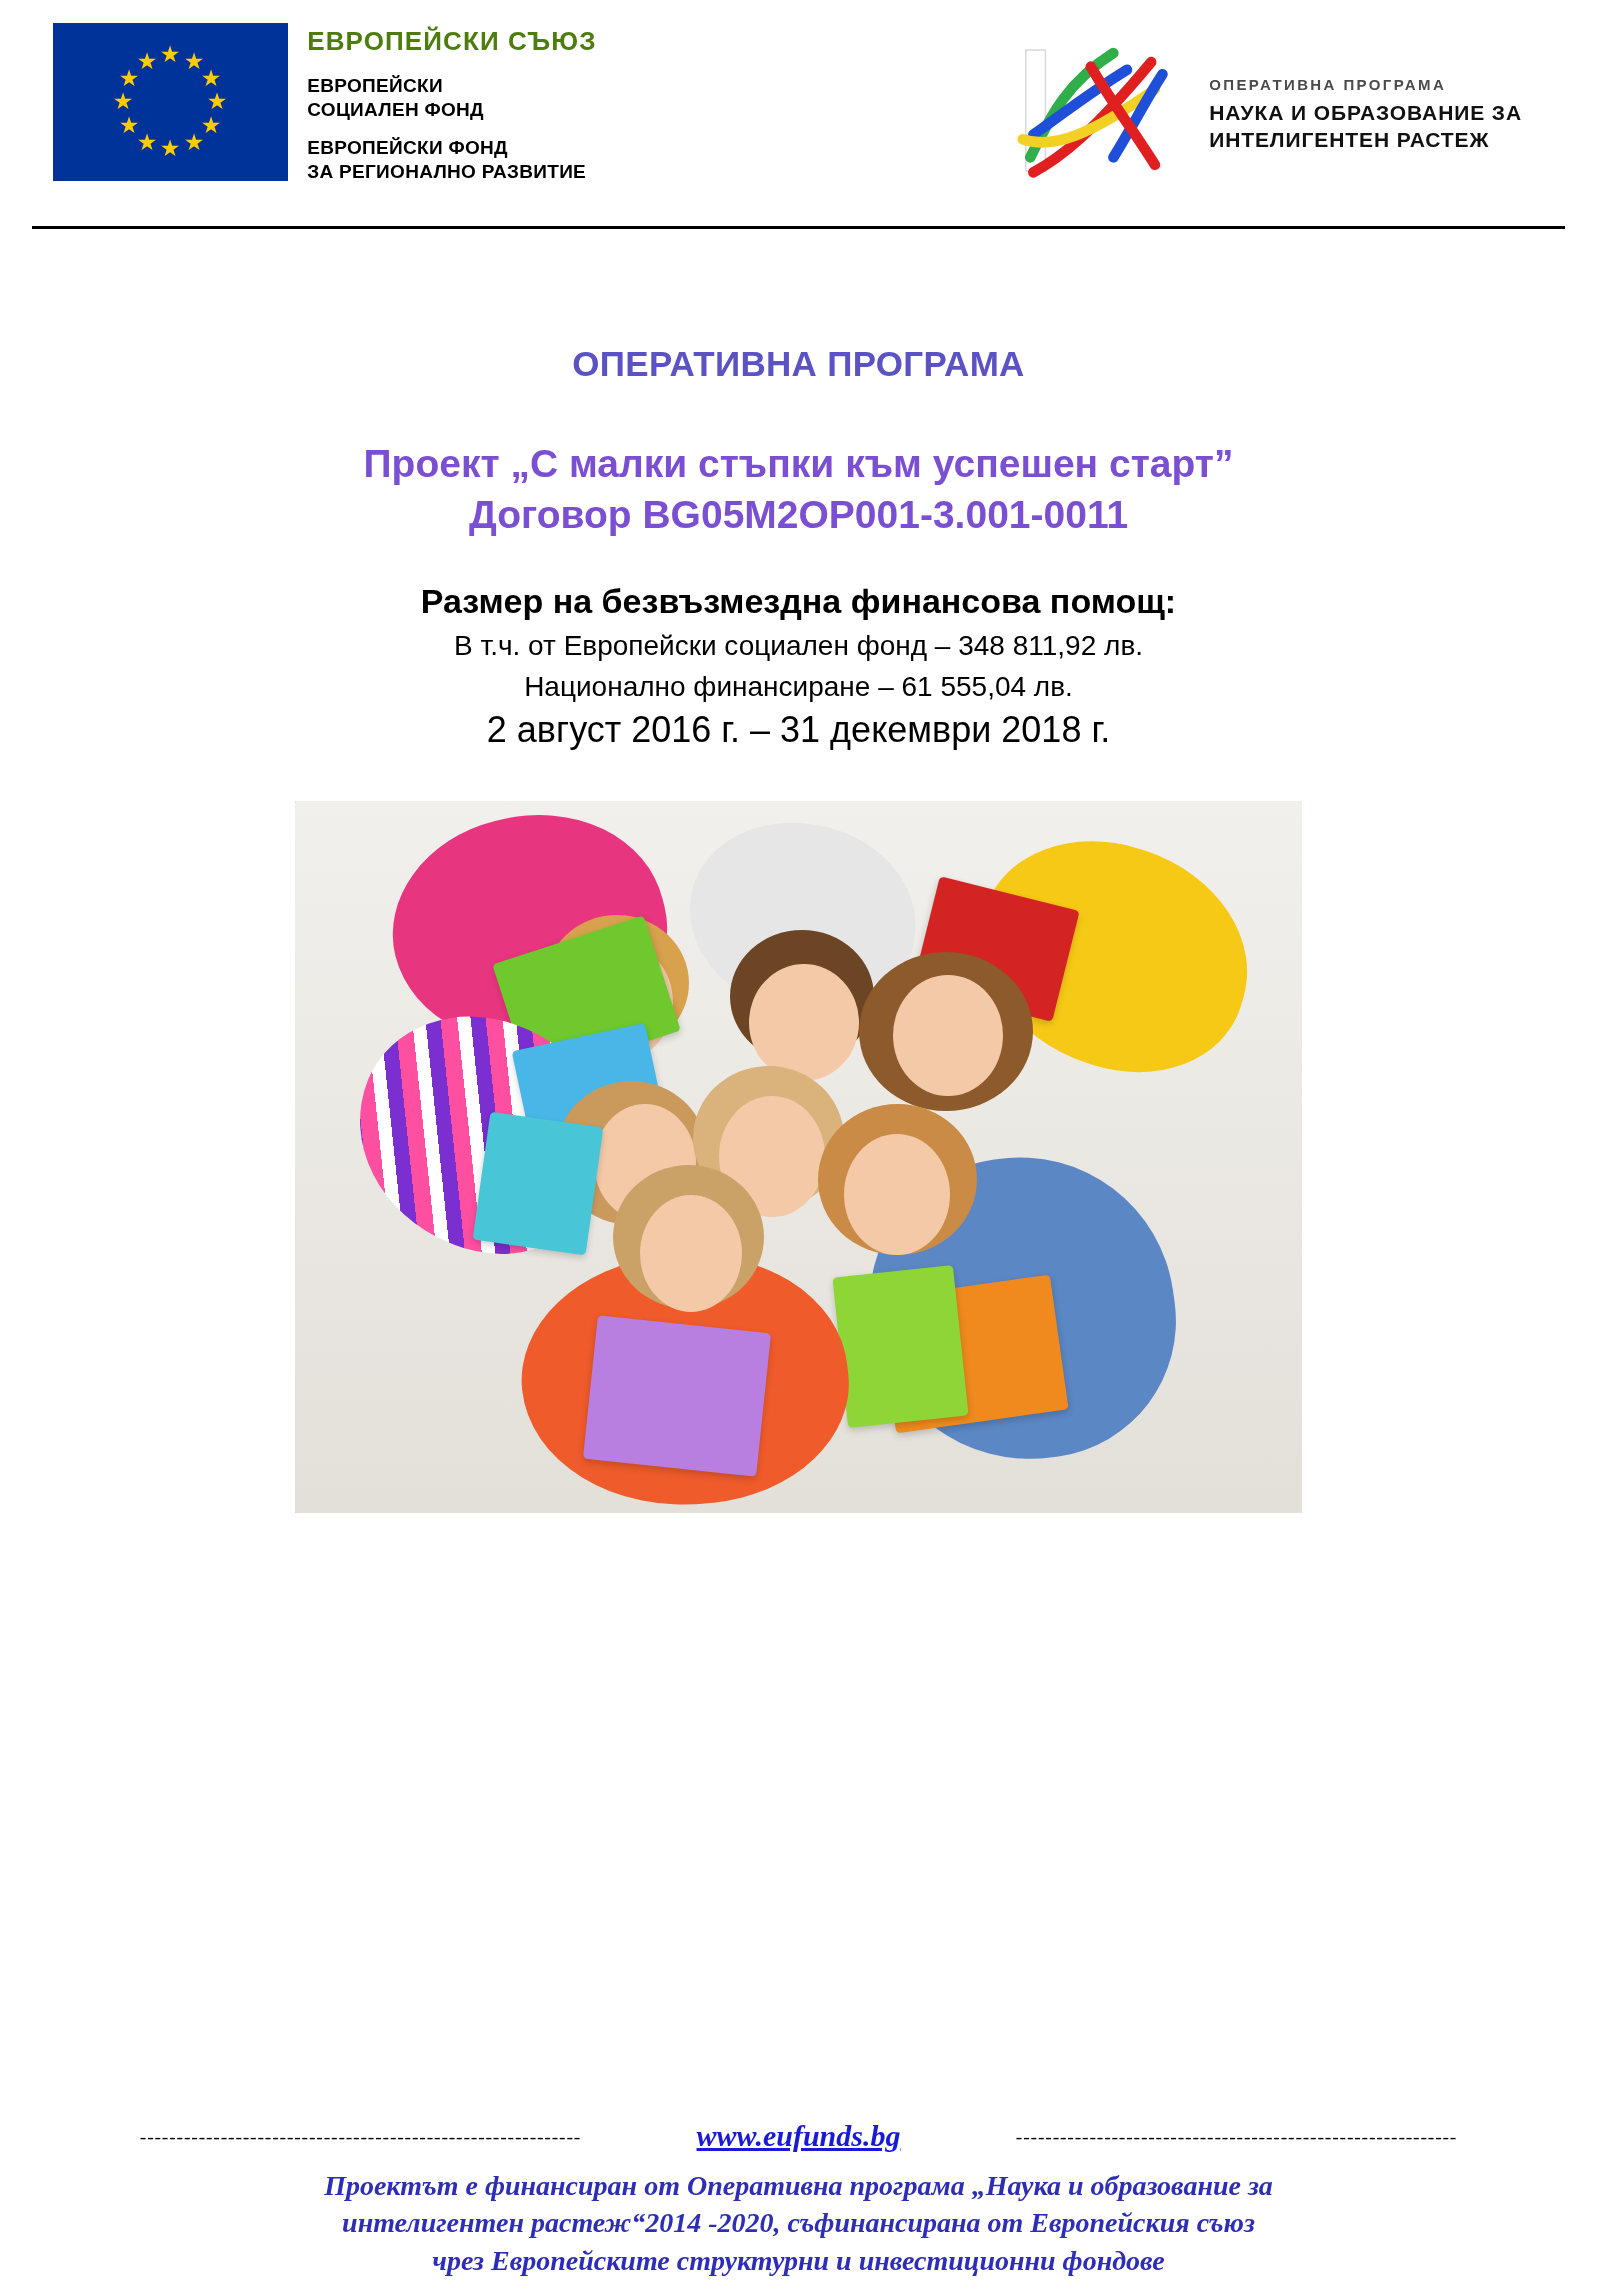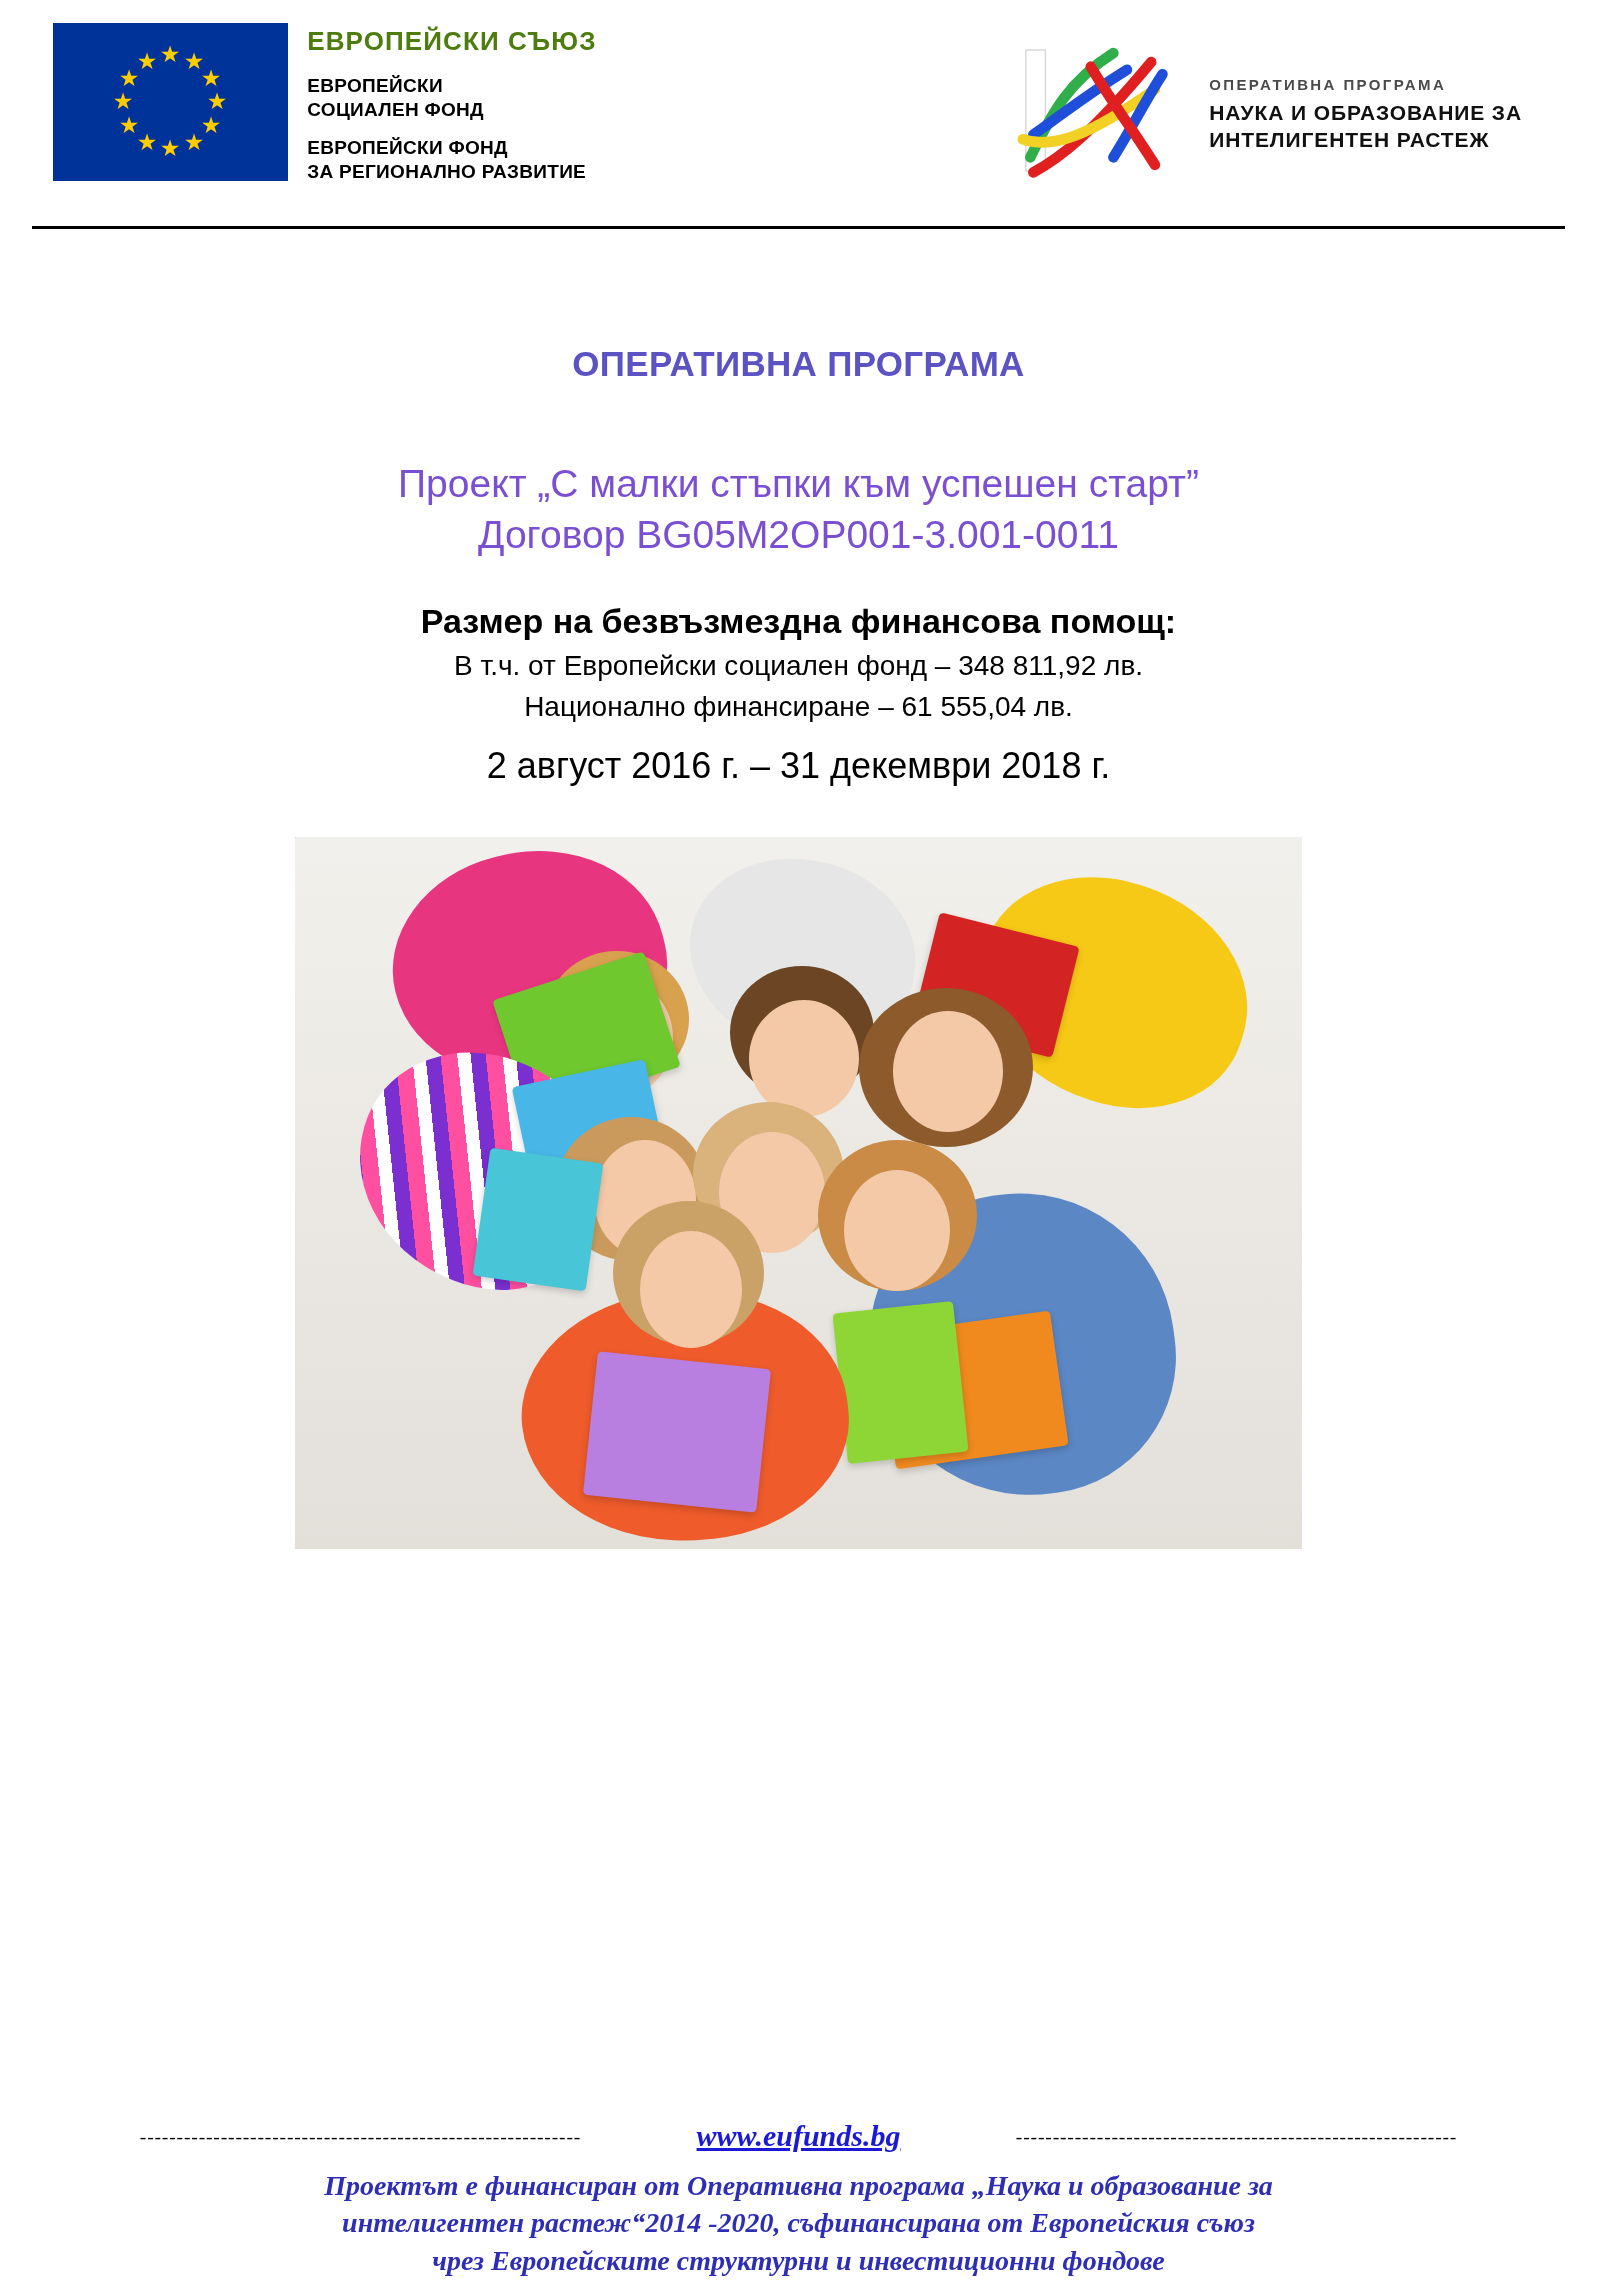--- a/index.html
+++ b/index.html
@@ -114,23 +114,23 @@
   }
   .op-program {
     margin-top: 114px;
     color: #5b52c4;
     font-weight: bold;
     font-size: 35px;
     line-height: 1.33;
     letter-spacing: 0.3px;
   }
   .project {
-    margin-top: 70px;
+    margin-top: 50px;
     color: #7a4fd1;
-    font-weight: normal;
+    font-weight: bold;
     font-size: 39px;
     line-height: 1.32;
   }
   .grant-title {
     margin-top: 42px;
     font-weight: bold;
     font-size: 34px;
     color: #000;
   }
   .grant-amount {
@@ -143,21 +143,21 @@
     font-size: 28px;
     color: #000;
   }
   .period-title {
     margin-top: 53px;
     color: #6a4fcd;
     font-weight: bold;
     font-size: 38px;
   }
   .period-dates {
-    margin-top: 22px;
+    margin-top: 6px;
     font-size: 36px;
     color: #000;
   }
 
   
   .photo-wrap {
     margin: 50px auto 0 auto;
     width: 1007px;
     height: 712px;
     position: relative;

